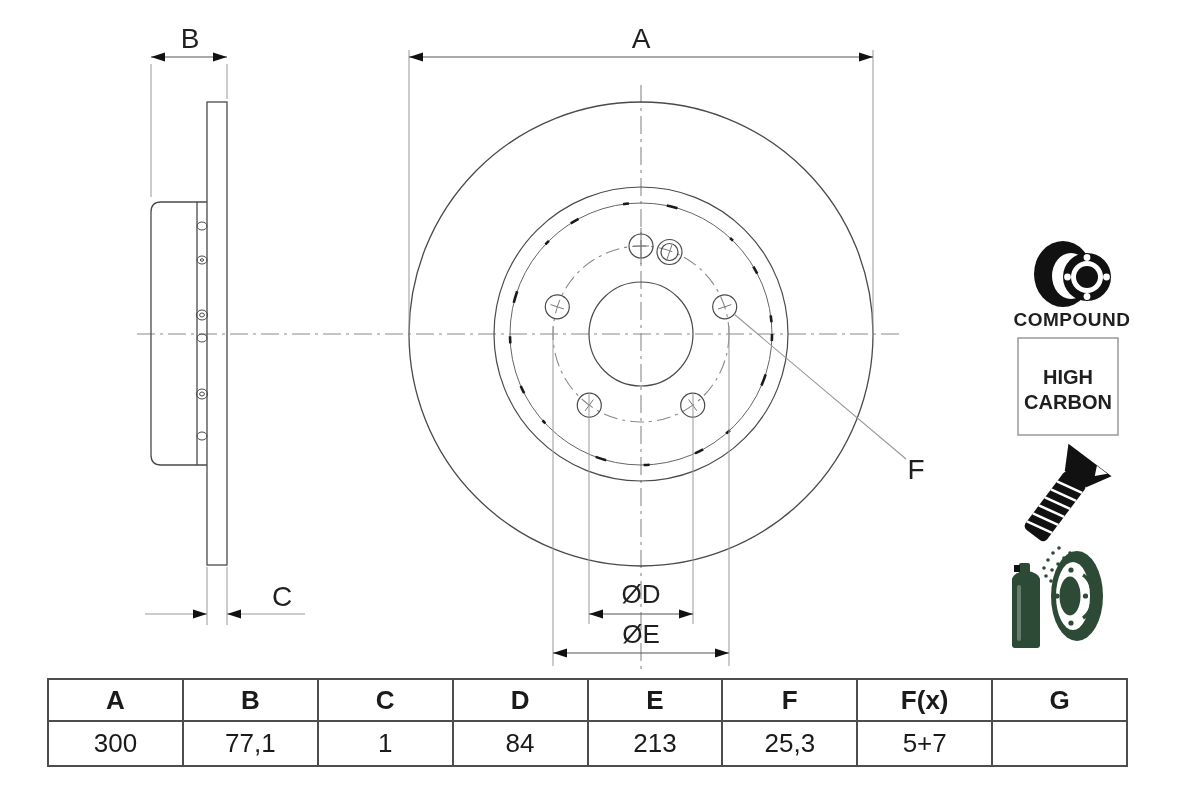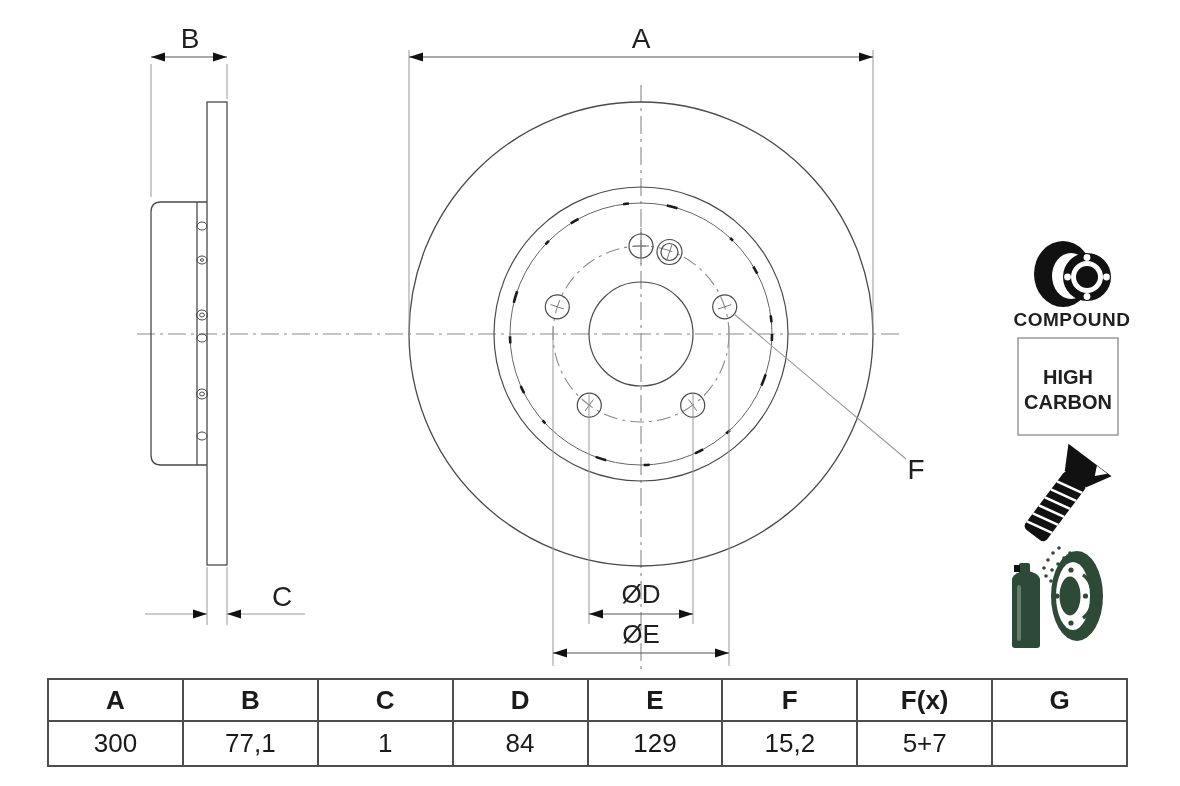--- a/index.html
+++ b/index.html
@@ -222,21 +222,21 @@
     <th>E</th>
     <th>F</th>
     <th>F(x)</th>
     <th>G</th>
   </tr>
   <tr>
     <td>300</td>
     <td>77,1</td>
     <td>1</td>
     <td>84</td>
-    <td>129</td>
-    <td>15,2</td>
+    <td>213</td>
+    <td>25,3</td>
     <td>5+7</td>
     <td></td>
   </tr>
 </tbody>
     </table>
 
 </div>
 
 </body></html>

